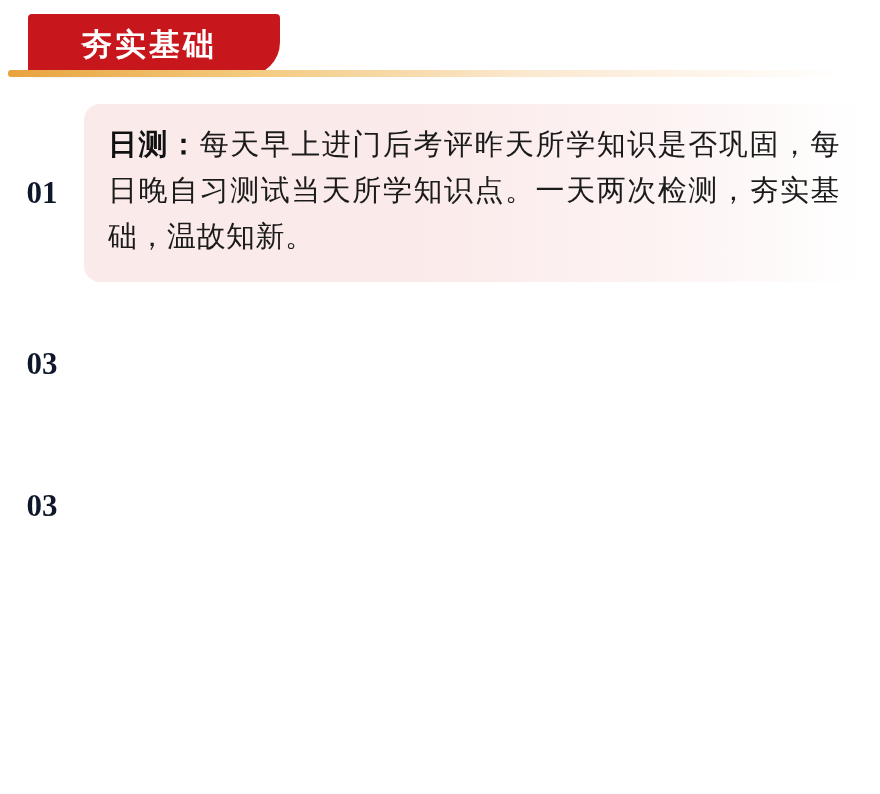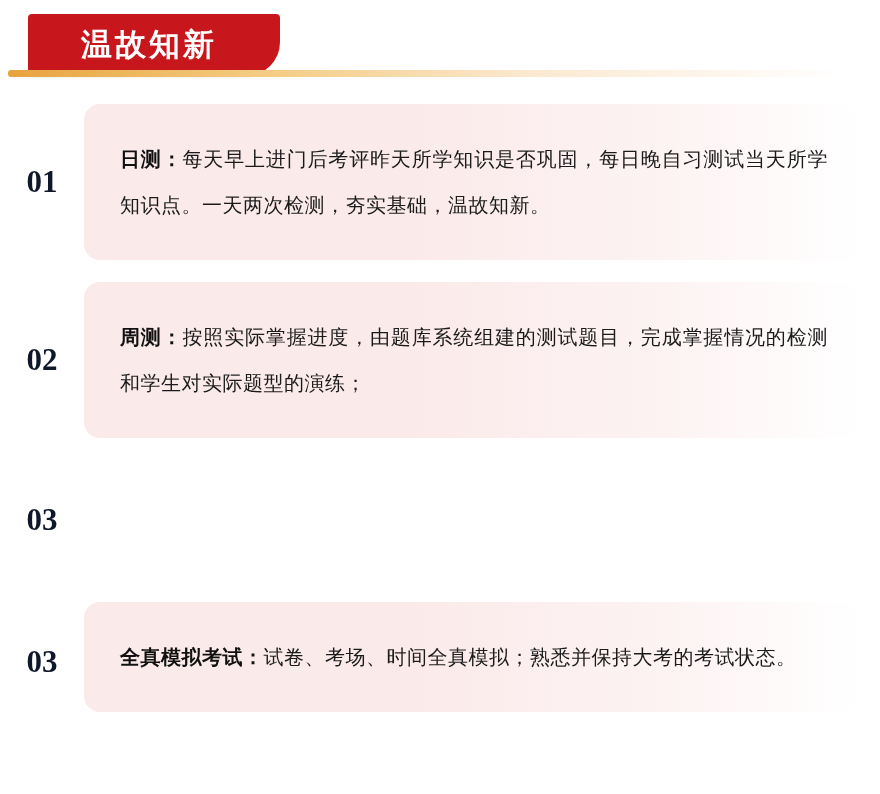--- a/index.html
+++ b/index.html
@@ -94,65 +94,56 @@
   .card {
     position: relative;
     flex: 1 1 auto;
     margin-right: 18px;
     background: linear-gradient(to right, #fbeaea 0%, #fbeaea 42%, #fdf3f3 75%, #ffffff 100%);
     border-radius: 16px;
     padding: 20px 22px 20px 24px;
     box-sizing: border-box;
   }
   .card p {
-    margin: 12px;
-    font-size: 20px;
+    margin: 0;
+    font-size: 29px;
     line-height: 46px;
     color: #1b1b1b;
     letter-spacing: 0.5px;
-    font-family: Liberation Sans, sans-serif;
+    font-family: Liberation Mono, monospace;
     text-align: justify;
   }
   .card .lead {
     font-weight: bold;
     color: #111111;
   }
 </style>
 </head>
 <body>
 
 <div class="page">
 
   <div class="header">
     <div class="header-pill"></div>
-    <div class="header-title">温故知新</div>
+    <div class="header-title">夯实基础</div>
   </div>
   <div class="header-underline"></div>
 
   <div class="items">
 
     <div class="item">
       <div class="num">01</div>
       <div class="card">
         <p><span class="lead">日测：</span><span>每天早上进门后考评昨天所学知识是否巩固，每日晚自习测试当天所学知识点。一天两次检测，夯实基础，温故知新。</span></p>
       </div>
     </div>
 
-    <div class="item">
-      <div class="num">02</div>
-      <div class="card">
-        <p><span class="lead">周测：</span><span>按照实际掌握进度，由题库系统组建的测试题目，完成掌握情况的检测和学生对实际题型的演练；</span></p>
-      </div>
-    </div>
 
     <div class="item">
       <div class="num">03</div>
     </div>
 
     <div class="item">
       <div class="num">03</div>
-      <div class="card">
-        <p><span class="lead">全真模拟考试：</span><span>试卷、考场、时间全真模拟；熟悉并保持大考的考试状态。</span></p>
-      </div>
     </div>
 
   </div>
 </div>
 
 </body></html>

